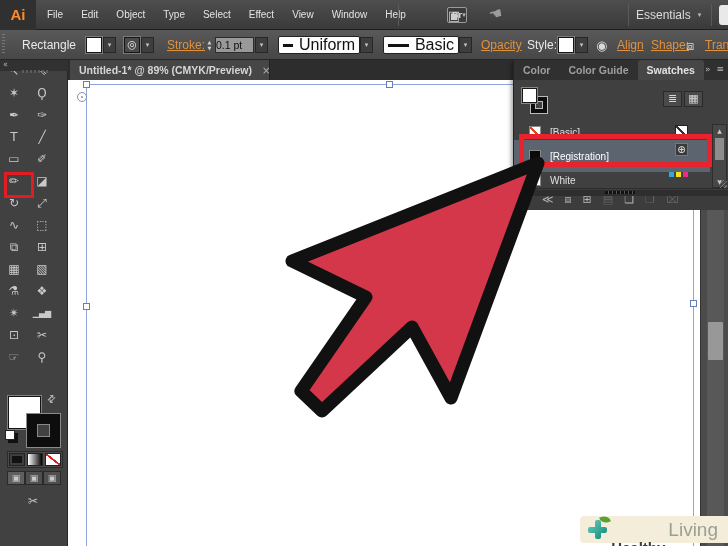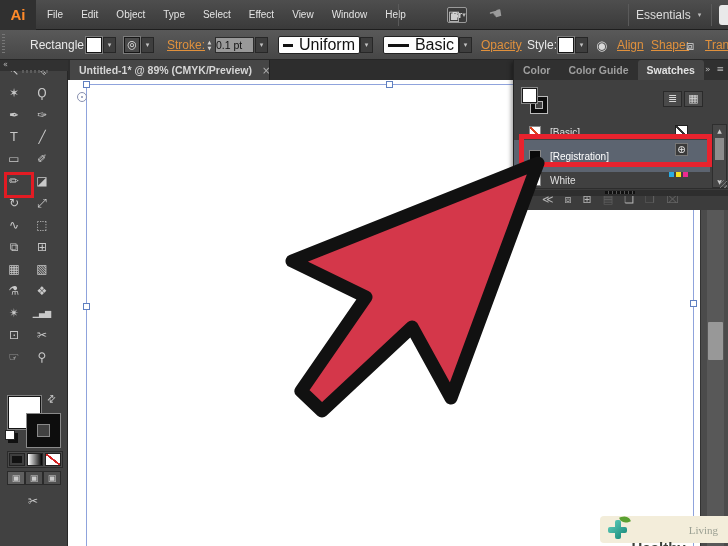--- a/index.html
+++ b/index.html
@@ -143,21 +143,21 @@
   .watermark { right:0; bottom:3px; height:27px; background:#f3edda; border-radius:4px 0 0 4px;
     display:flex; align-items:center; padding:0 10px 0 8px; z-index:8; }
   .wm-plus { position:relative; width:19px; height:19px; margin-right:4px; }
   .wm-plus .v { position:absolute; left:6.5px; top:0; width:6px; height:19px; border-radius:2px;
     background:linear-gradient(135deg,#55c4b2,#1e8f80); }
   .wm-plus .h { position:absolute; left:0; top:6.5px; width:19px; height:6px; border-radius:2px;
     background:linear-gradient(135deg,#55c4b2,#1e8f80); }
   .wm-plus .leaf { position:absolute; right:-3px; top:-4px; width:10px; height:7px;
     background:#5ba132; border-radius:0 80% 0 80%; transform:rotate(-18deg); }
   .wm-bold { font-size:15px; font-weight:bold; color:#3c4038;margin-top:36px; }
-  .wm-light { font-size:11px; color:#9ba093; margin-left:3px;font-family:Liberation Serif, serif; }
+  .wm-light { font-size:19px; color:#9ba093; margin-left:3px; }
 </style>
 </head>
 <body>
 
 <div class="app">
 
   <div class="abs menubar">
     <div class="abs ai-logo">Ai</div>
     <div class="abs menus">
       <span class="menu-item">File</span>
@@ -181,21 +181,21 @@
     <div class="abs workspace">
       <span>Essentials</span>
       <span class="dd2 icon">▾</span>
     </div>
     <div class="abs mb-sep" style="left:711px"></div>
     <div class="abs search-tile"></div>
   </div>
 
   <div class="abs controlbar">
     <div class="abs cb-grip"></div>
-    <span class="abs lbl" style="left:30px">Rectangle</span>
+    <span class="abs lbl" style="left:22px">Rectangle</span>
     <div class="abs sw" style="left:86px"></div>
     <div class="abs dd icon" style="left:103px">▾</div>
     <div class="abs sw sw-stroke icon" style="left:124px">◎</div>
     <div class="abs dd icon" style="left:141px">▾</div>
     <span class="abs olink" style="left:167px">Stroke:</span>
     <div class="abs stepper icon">
       <span>▲</span>
       <span>▼</span>
     </div>
     <div class="abs field">0.1 pt</div>

